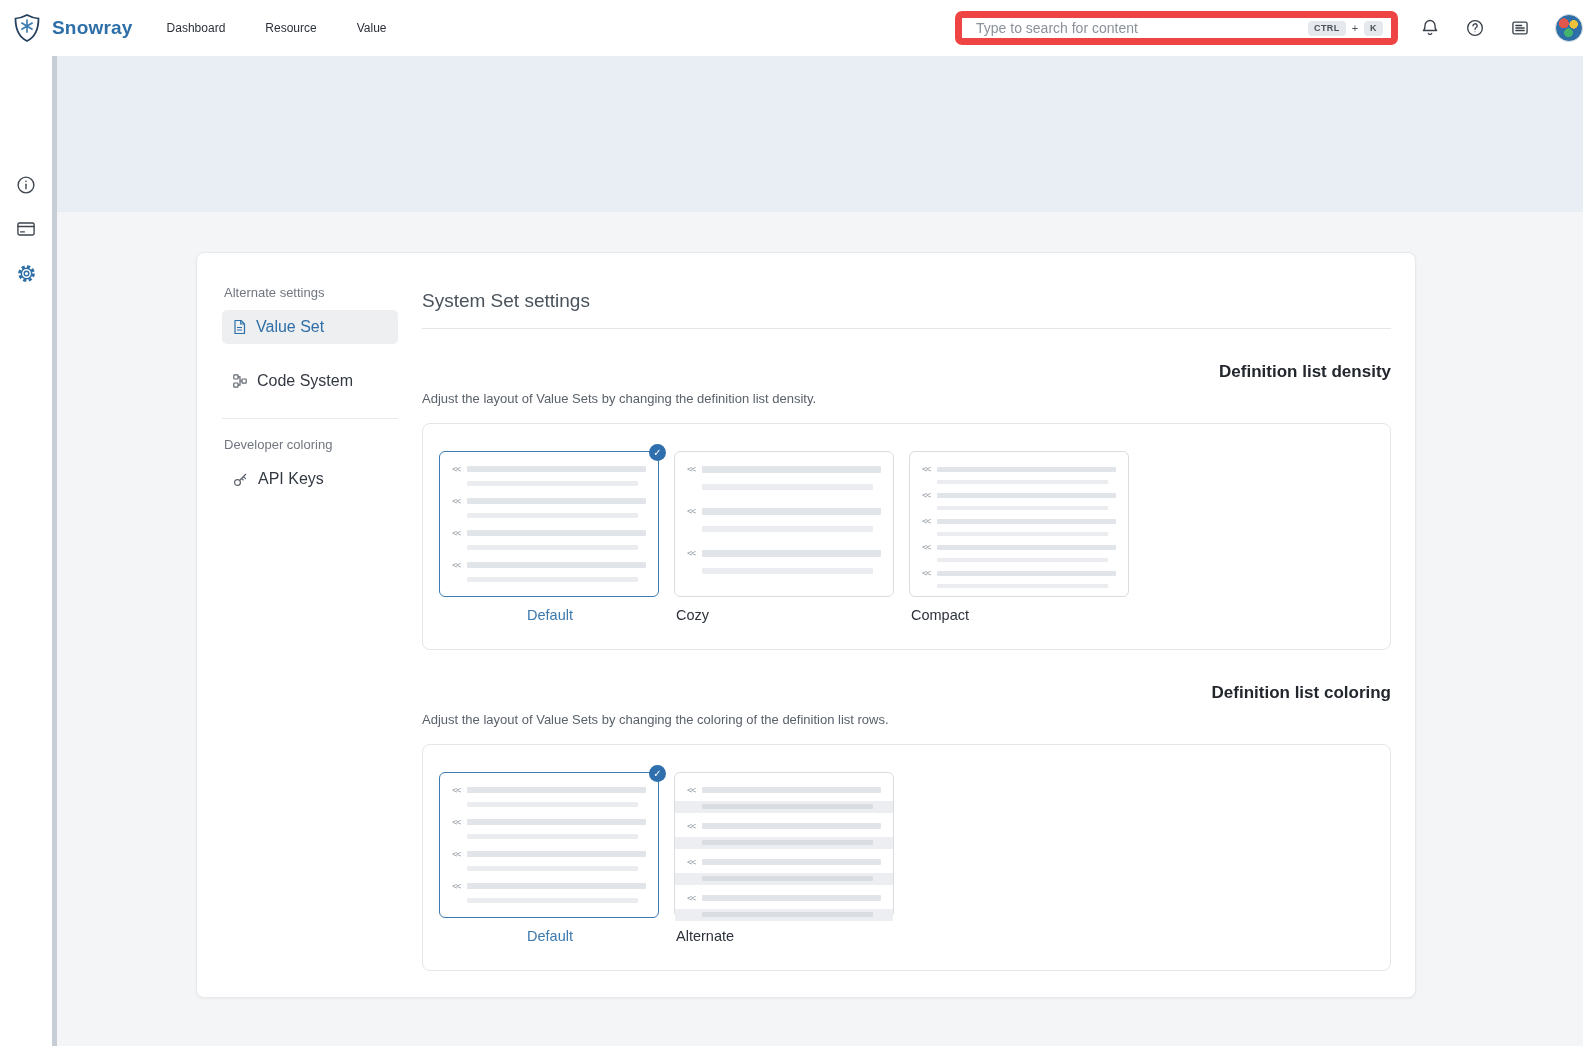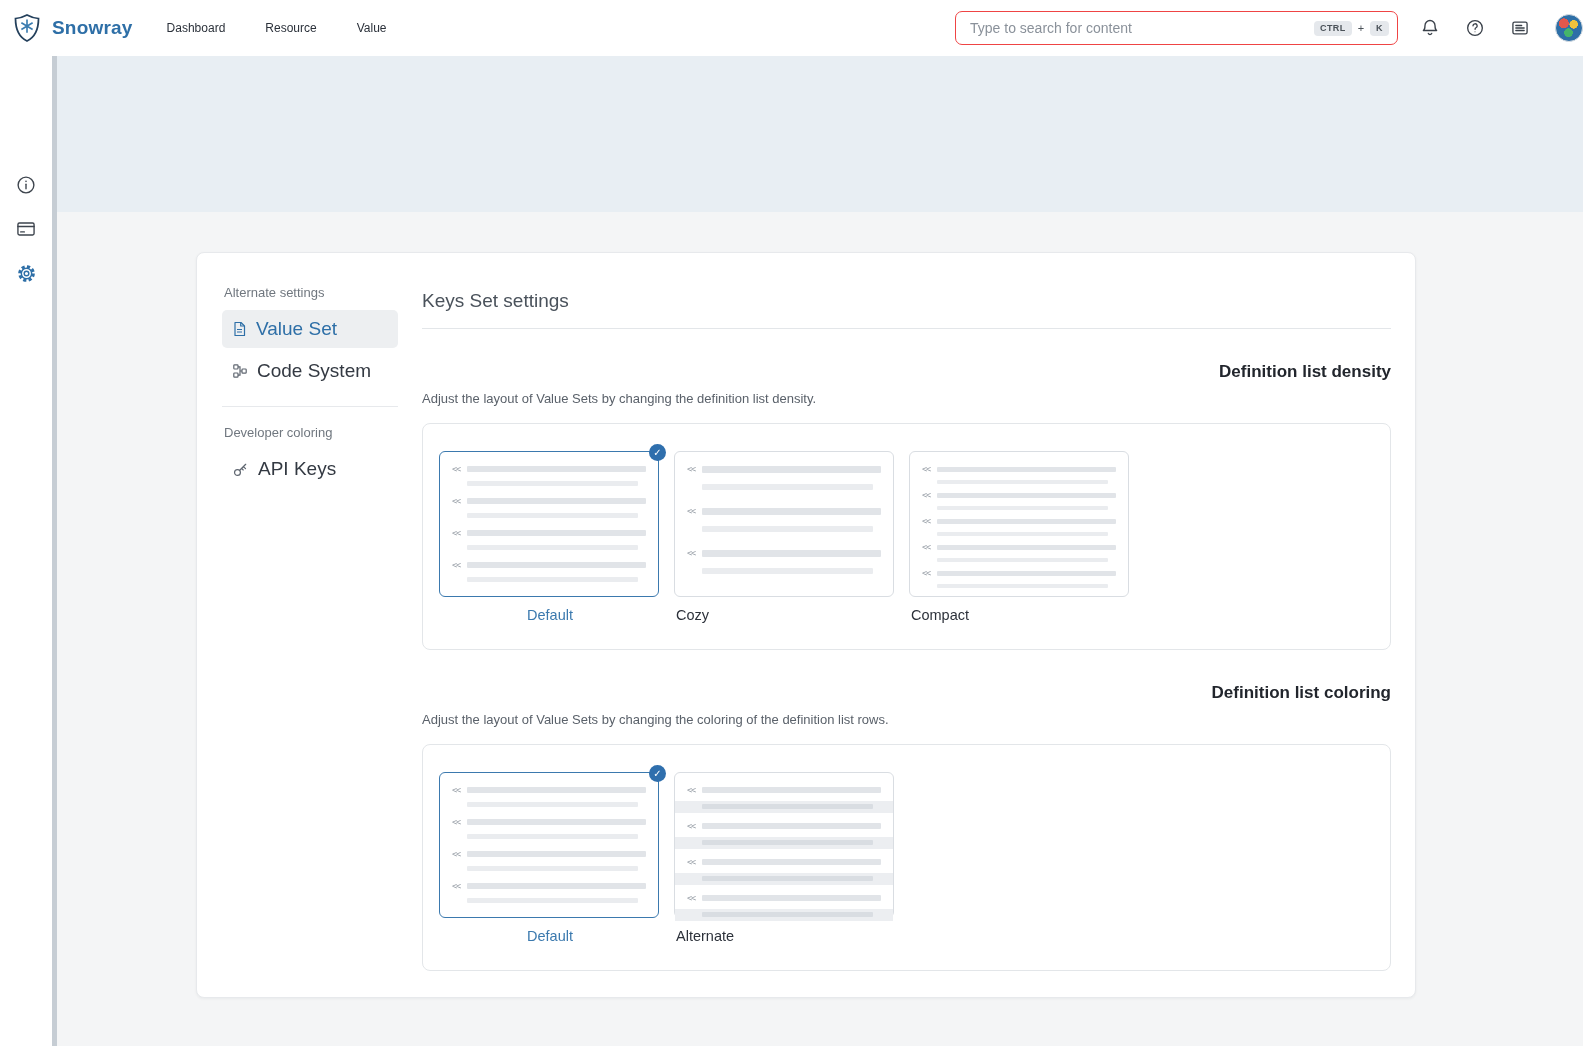--- a/index.html
+++ b/index.html
@@ -14,21 +14,21 @@
   .navbar {
     height:56px; background:#ffffff; display:flex; align-items:center;
     padding:0 0 0 12px; position:relative; z-index:2;
   }
   .brand { display:flex; align-items:center; gap:10px; cursor:pointer; }
   .brand-name { font-size:19px; font-weight:700; color:#2e6fa7; letter-spacing:.2px; }
   .nav-links { display:flex; gap:40px; margin-left:34px; }
   .nav-link { font-size:12px; color:#2b313a; cursor:pointer; }
   .search-box {
     margin-left:auto; width:443px; height:34px; background:#fff;
-    border:1px solid #ef4444; border-radius:7px;
+    border:7px solid #ef4444; border-radius:7px;
     display:flex; align-items:center; gap:6px; padding:0 8px 0 12px;
   }
   .search-box input {
     flex:1; border:none; outline:none; font-size:14px; color:#333;
     font-family:"Liberation Sans", sans-serif; background:transparent;
   }
   .search-box input::placeholder { color:#8a919a; }
   .kbd {
     background:#e5e8ec; border-radius:4px; font-size:9px; font-weight:700;
     color:#4a5158; padding:3px 6px; letter-spacing:.4px; line-height:1;
@@ -64,22 +64,22 @@
   .card {
     width:1220px; min-height:744px; margin:40px 0 0 139px;
     background:#fff; border:1px solid #e7e9ec; border-radius:8px;
     box-shadow:0 1px 3px rgba(20,30,40,.05);
     display:flex; padding:24px 24px 26px 25px;
   }
   .settings-nav { width:176px; flex:0 0 176px; }
   .snav-heading { font-size:13px; color:#70777f; margin:8px 0 10px 2px; }
   .snav-item {
     display:flex; align-items:center; gap:9px; padding:8px 10px;
-    border-radius:5px; font-size:19px; color:#333942;
-    cursor:pointer; margin-bottom:4px;
+    border-radius:5px; font-size:16px; color:#333942;
+    cursor:pointer; margin-bottom:20px;
   }
   .snav-item .snav-icon { display:flex; color:#5f6670; }
   .snav-item.active { background:#edeff1; color:#2e6fa7; }
   .snav-item.active .snav-icon { color:#2e6fa7; }
   .snav-divider { border:none; border-top:1px solid #e7e9ec; margin:16px 0 18px; }
 
   .settings-content { flex:1; margin-left:24px; }
   .content-title {
     font-size:19px; font-weight:400; color:#4a525b; margin:0;
     padding:13px 0 16px; border-bottom:1px solid #e3e6e9;
@@ -231,21 +231,21 @@
               <svg width="17" height="17" viewBox="0 0 18 18" fill="none" stroke="currentColor" stroke-width="1.3" stroke-linecap="round">
                 <circle cx="5.8" cy="12.2" r="3.1"></circle>
                 <path d="M8.2 9.8l6.3-6.3M12.1 5.9l2.2 2.2M10.2 7.8l1.7 1.7"></path>
               </svg>
             </span>
     <span class="snav-label">API Keys</span>
   </div>
         </nav>
 
       <div class="settings-content">
-        <h1 class="content-title">Keys Set settings</h1>
+        <h1 class="content-title">System Set settings</h1>
         <div>
             <section class="section">
     <h2 class="section-heading">Definition list density</h2>
     <p class="section-desc">Adjust the layout of Value Sets by changing the definition list density.</p>
     <div class="options-box">
                 <div class="option selected">
     <div class="preview">
       <span class="opt-check">✓</span>
       <div class="rows" style="row-gap: 9px;">
                       <div class="sk-group" style="row-gap: 6px;">

